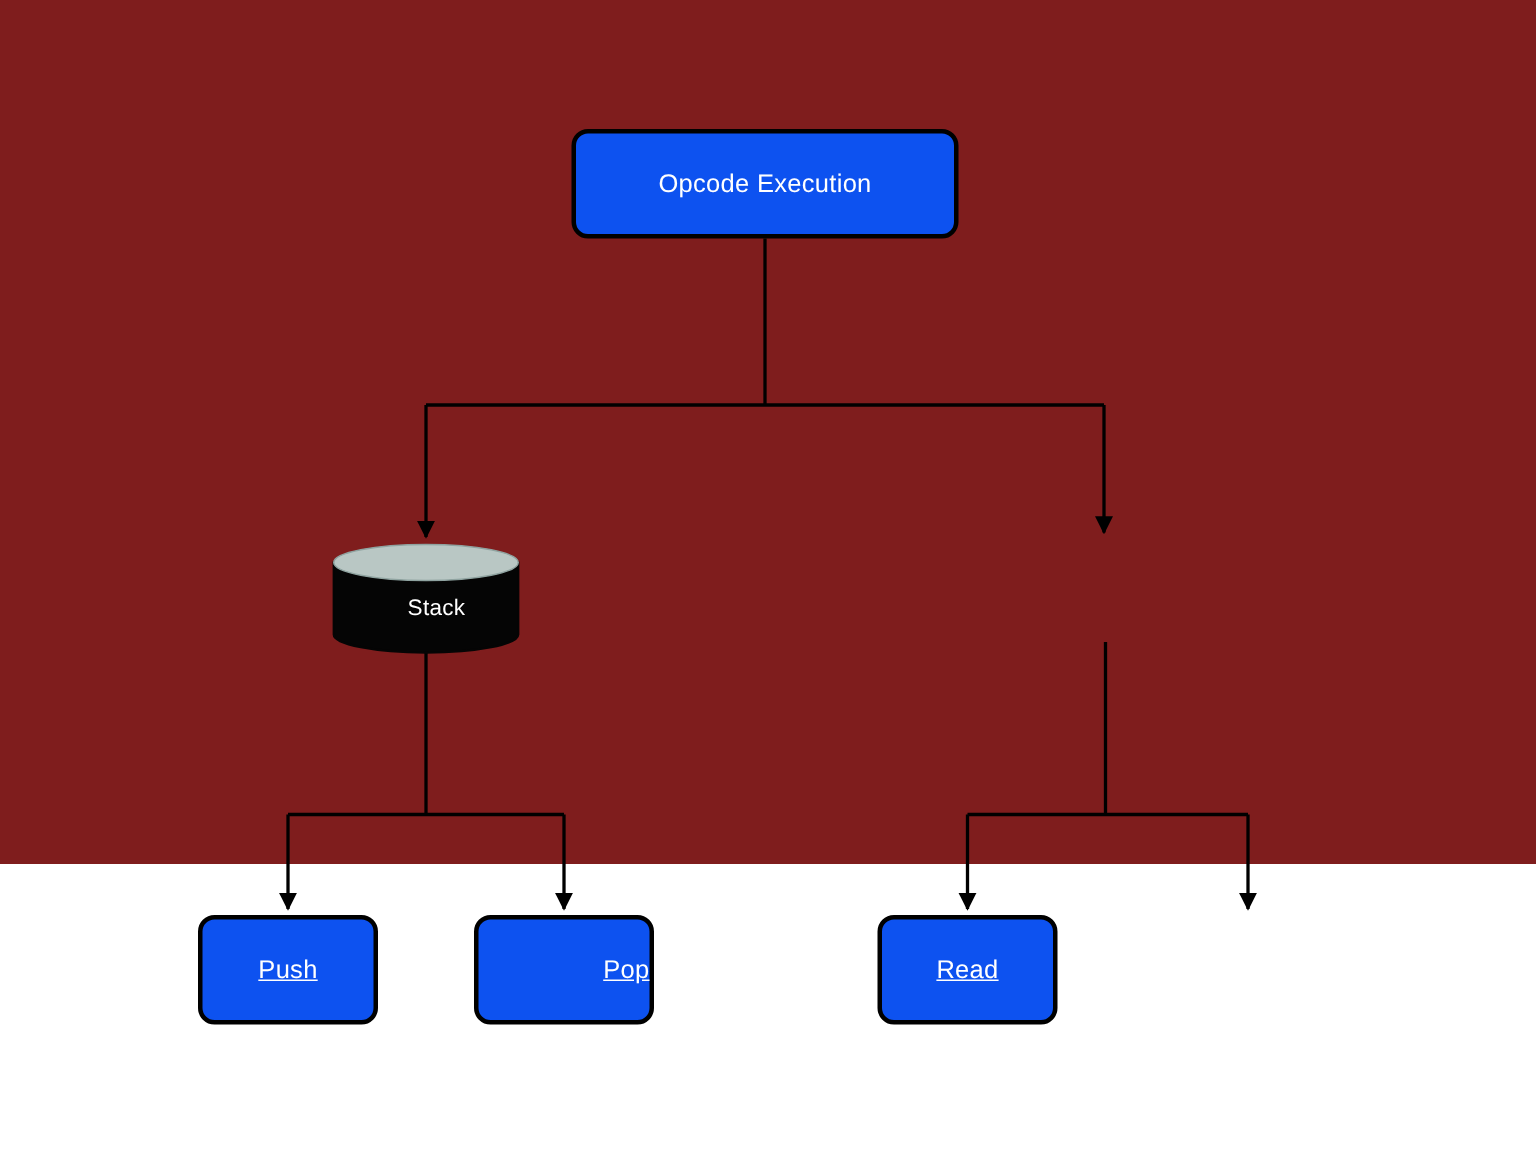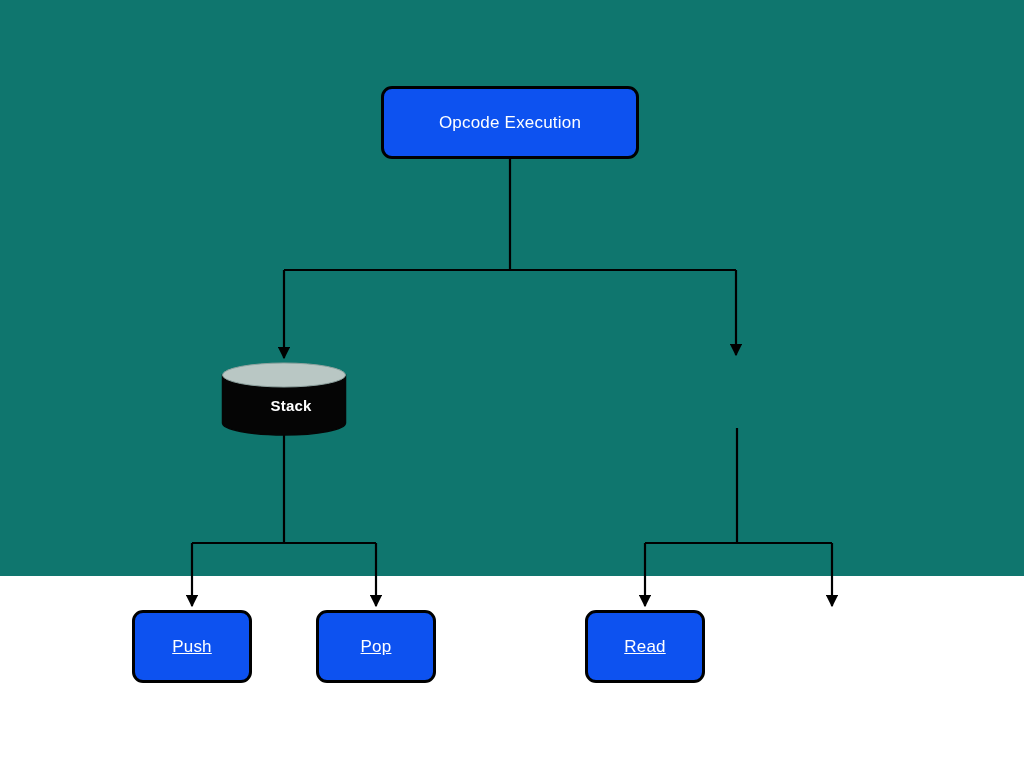--- a/index.html
+++ b/index.html
@@ -10,21 +10,21 @@
   body {
     width: 1024px;
     height: 768px;
     font-family: "Liberation Sans", sans-serif;
     overflow: hidden;
   }
   #canvas {
     position: relative;
     width: 1024px;
     height: 576px;
-    background: #0f766e;
+    background: #7f1d1d;
   }
   #edges {
     position: absolute;
     left: 0;
     top: 0;
     width: 1024px;
     height: 768px;
   }
   .node {
     position: absolute;
@@ -49,21 +49,21 @@
     width: 258px;
     height: 73px;
   }
   .node-leaf {
     width: 120px;
     height: 73px;
     top: 610px;
     text-decoration: underline;
   }
   .leaf-push  { left: 132px; }
-  .leaf-pop   { left: 316px; }
+  .leaf-pop   { left: 316px; justify-content: flex-end; }
   .leaf-write { left: 585px; }
   .leaf-read  { left: 772px; }
 
   .node-cyl {
     width: 126px;
     height: 74px;
   }
   .cyl-stack  { left: 221px; top: 362px; }
   .cyl-memory { left: 674px; top: 359px; }
 
@@ -72,21 +72,21 @@
     left: 0;
     top: 0;
     width: 100%;
     height: 100%;
   }
   .cyl-label {
     position: relative;
     z-index: 2;
     color: #ffffff;
     font-size: 15px;
-    font-weight: 700;
+    font-weight: 400;
     letter-spacing: 0.2px;
     text-align: center;
     width: 100%;
     margin-top: 12px;
     margin-left: 14px;
   }
 </style>
 </head>
 <body>
 

